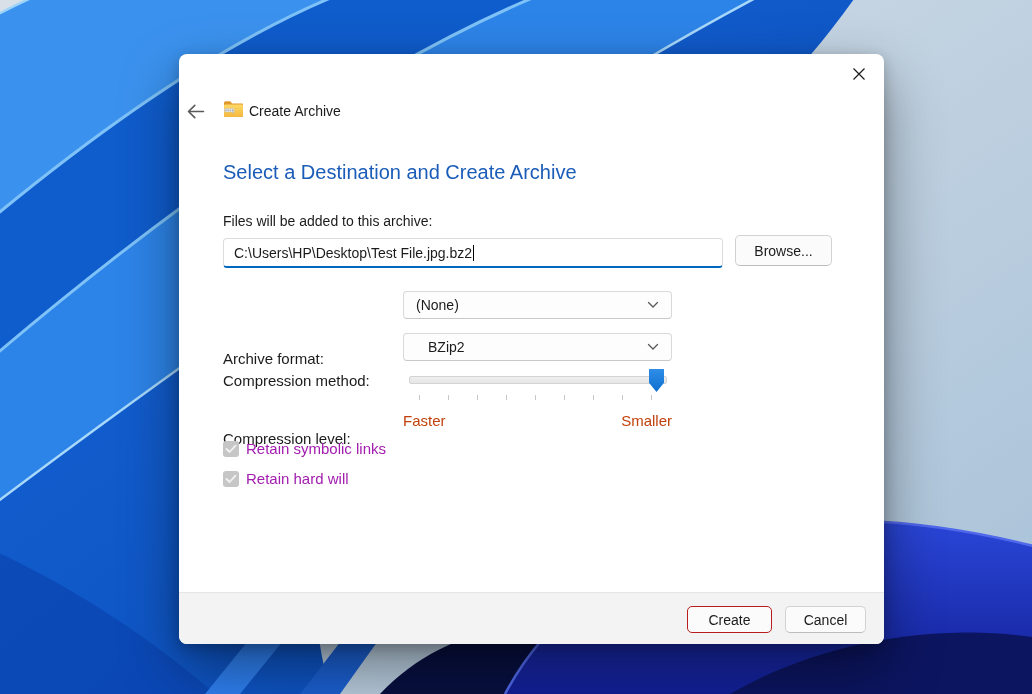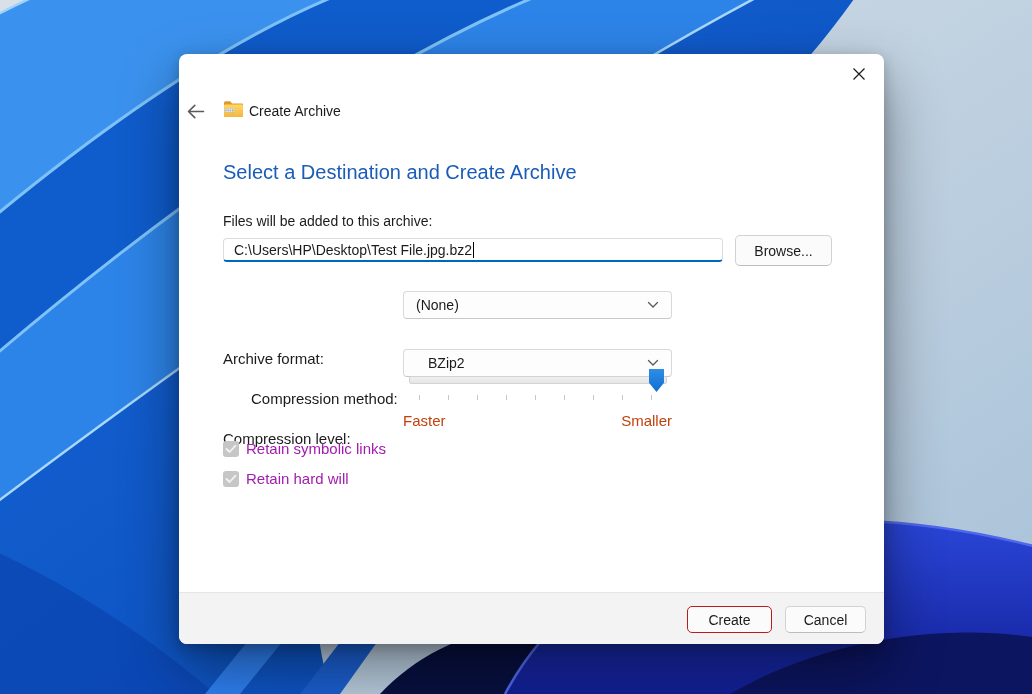--- a/index.html
+++ b/index.html
@@ -25,21 +25,21 @@
 
   .dlg-title { position:absolute; left:70px; top:49px; font-size:14px;
     color:#1b1b1b; }
 
   .heading { position:absolute; left:44px; top:107px; font-size:20px;
     font-weight:400; }
 
   .path-label { position:absolute; left:44px; top:159px; font-size:14px;
     color:#1b1b1b; }
 
-  .textbox { position:absolute; left:44px; top:184px; width:500px; height:24px;
+  .textbox { position:absolute; left:44px; top:184px; width:500px; height:30px;
     background:#fff; border:1px solid #dcdcdc; border-bottom:2px solid #0067C0;
     border-radius:4px; display:flex; align-items:center; padding:0 10px;
     font-size:14px; color:#1b1b1b; white-space:nowrap; overflow:hidden; }
   .caret { display:inline-block; width:1px; height:16px; background:#000;
     margin-left:1px; }
 
   .btn { background:#fbfbfb; border:1px solid #d2d2d2; border-bottom-color:#bdbdbd;
     border-radius:5px; font-size:14px; color:#1b1b1b; cursor:pointer;
     font-family:"Liberation Sans", sans-serif; }
   .browse-btn { position:absolute; left:556px; top:181px; width:97px; height:31px; }
@@ -164,22 +164,22 @@
     <button class="btn browse-btn">Browse...</button>
 
     <div class="row-label" style="top:296px;">Archive format:</div>
     <div class="combo" style="top:237px;">
       <span>(None)</span>
       <svg width="12" height="8" viewBox="0 0 12 8">
         <path d="M1.5 1.5 L6 6 L10.5 1.5" stroke="#5a5a5a" stroke-width="1.3" fill="none" stroke-linecap="round"></path>
       </svg>
     </div>
 
-    <div class="row-label" style="top:336px;margin-left:28px;">Compression method:</div>
-    <div class="combo" style="top:295px;padding-left:24px;">
+    <div class="row-label" style="top:318px;">Compression method:</div>
+    <div class="combo" style="top:279px;padding-left:24px;">
       <span>BZip2</span>
       <svg width="12" height="8" viewBox="0 0 12 8">
         <path d="M1.5 1.5 L6 6 L10.5 1.5" stroke="#5a5a5a" stroke-width="1.3" fill="none" stroke-linecap="round"></path>
       </svg>
     </div>
 
     <div class="row-label" style="top:376px;">Compression level:</div>
     <div class="slider">
       <div class="track"></div>
       <div class="ticks"></div>

